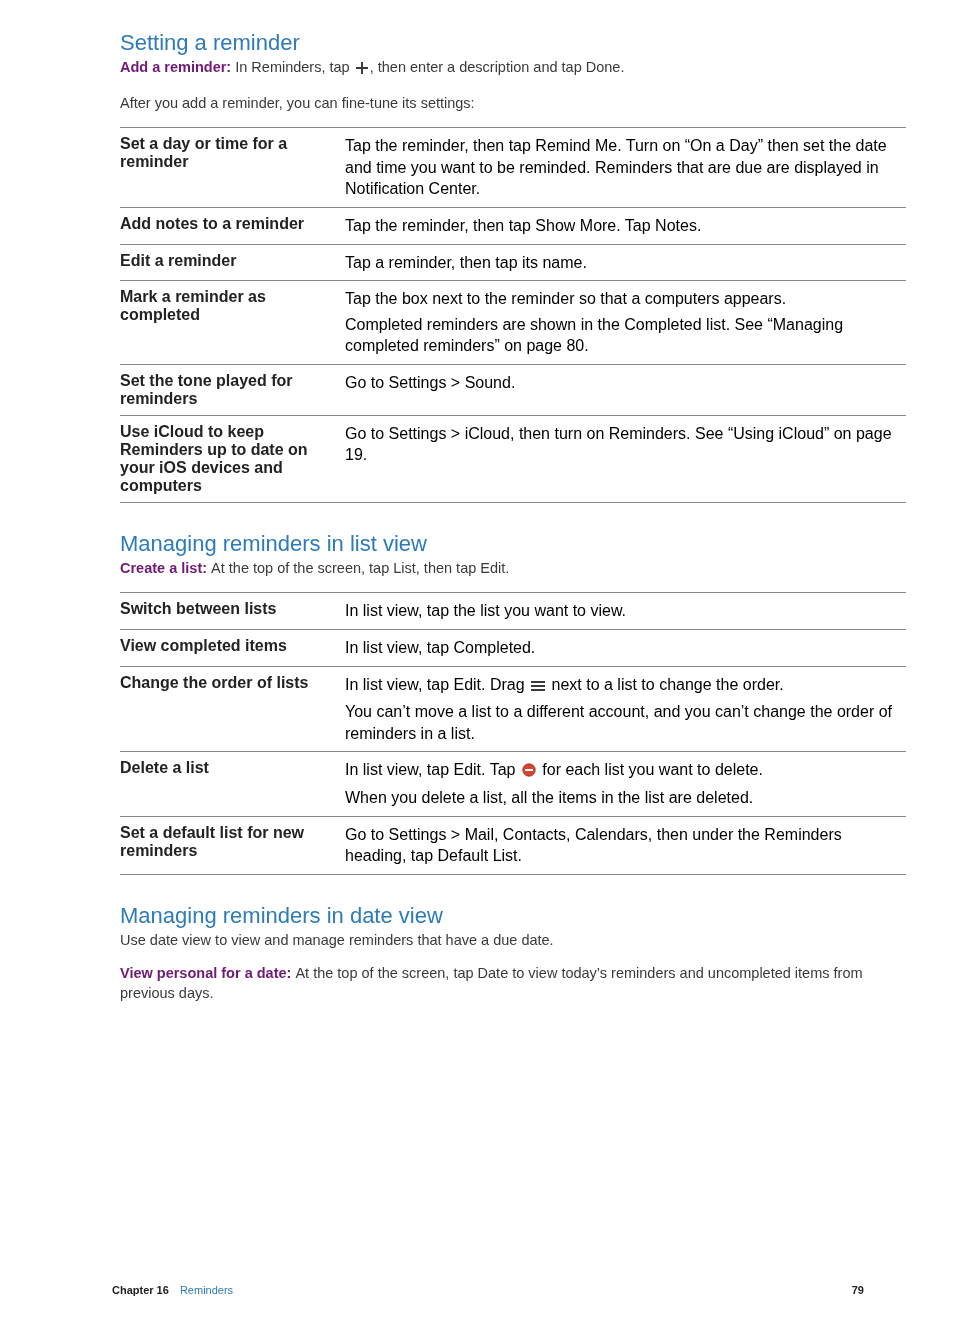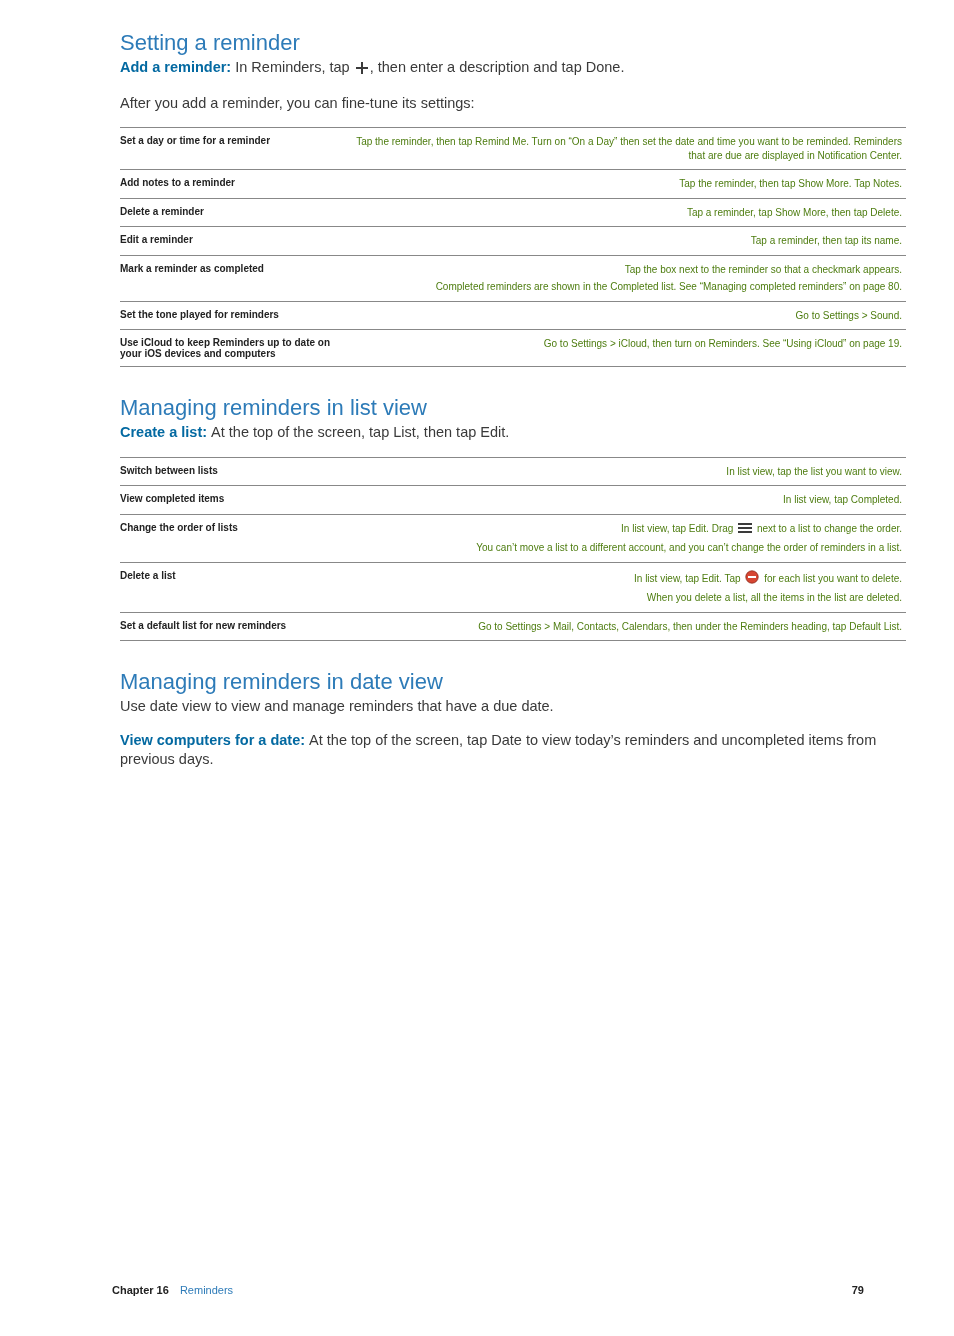--- a/index.html
+++ b/index.html
@@ -20,50 +20,49 @@
     font-weight: 400;
     font-size: 22px;
     margin: 0 0 2px 0;
   }
   .para {
     font-size: 14.5px;
     line-height: 1.35;
     margin: 0 0 14px 0;
     color: #3a3a3a;
   }
-  .para b { font-weight: 600; color: #0369a1; }
+  .para b { font-weight: 600; color: #701a75; }
   .icon-inline {
     display: inline-block;
     vertical-align: -2px;
     margin: 0 2px;
   }
   table.rules {
     width: 100%;
     border-collapse: collapse;
-    font-size: 10px;
+    font-size: 16px;
     margin-bottom: 28px;
   }
   table.rules td {
     padding: 7px 4px 7px 0;
     vertical-align: top;
     border-top: 0.5px solid #888;
   }
   table.rules tr:last-child td {
     border-bottom: 0.5px solid #888;
   }
   table.rules td.left {
     width: 225px;
     font-weight: 600;
     color: #222;
     padding-right: 12px;
   }
   table.rules td.right {
-    color: #4d7c0f;
+    color: #000000;
     line-height: 1.35;
-    text-align: right;
   }
   table.rules td.right p { margin: 0 0 4px 0; }
   table.rules td.right p:last-child { margin-bottom: 0; }
 
   .footer {
     position: absolute;
     left: 112px;
     right: 90px;
     bottom: 40px;
     font-size: 11px;
@@ -101,35 +100,29 @@
               <p>Tap the reminder, then tap Remind Me. Turn on “On a Day” then set the date and time you want to be reminded. Reminders that are due are displayed in Notification Center.</p>
             </td>
           </tr>
           <tr>
             <td class="left">Add notes to a reminder</td>
             <td class="right">
               <p>Tap the reminder, then tap Show More. Tap Notes.</p>
             </td>
           </tr>
           <tr>
-            <td class="left">Delete a reminder</td>
-            <td class="right">
-              <p>Tap a reminder, tap Show More, then tap Delete.</p>
-            </td>
-          </tr>
-          <tr>
             <td class="left">Edit a reminder</td>
             <td class="right">
               <p>Tap a reminder, then tap its name.</p>
             </td>
           </tr>
           <tr>
             <td class="left">Mark a reminder as completed</td>
             <td class="right">
-              <p>Tap the box next to the reminder so that a checkmark appears.</p>
+              <p>Tap the box next to the reminder so that a computers appears.</p>
               <p>Completed reminders are shown in the Completed list. See “Managing completed reminders” on page 80.</p>
             </td>
           </tr>
           <tr>
             <td class="left">Set the tone played for reminders</td>
             <td class="right">
               <p>Go to Settings &gt; Sound.</p>
             </td>
           </tr>
           <tr>
@@ -190,21 +183,21 @@
             </td>
           </tr>
         </tbody>
     </table>
   </div>
 
   <div class="section-block">
     <h2 class="section">Managing reminders in date view</h2>
     <p class="para">Use date view to view and manage reminders that have a due date.</p>
     <p class="para">
-      <b>View computers for a date:</b>&nbsp;<span>At the top of the screen, tap Date to view today’s reminders and uncompleted items from previous days.</span>
+      <b>View personal for a date:</b>&nbsp;<span>At the top of the screen, tap Date to view today’s reminders and uncompleted items from previous days.</span>
     </p>
   </div>
 
 </div>
 
 <div class="footer">
   <div>
     <span class="chap">Chapter 16</span>
     <span class="title">Reminders</span>
   </div>

